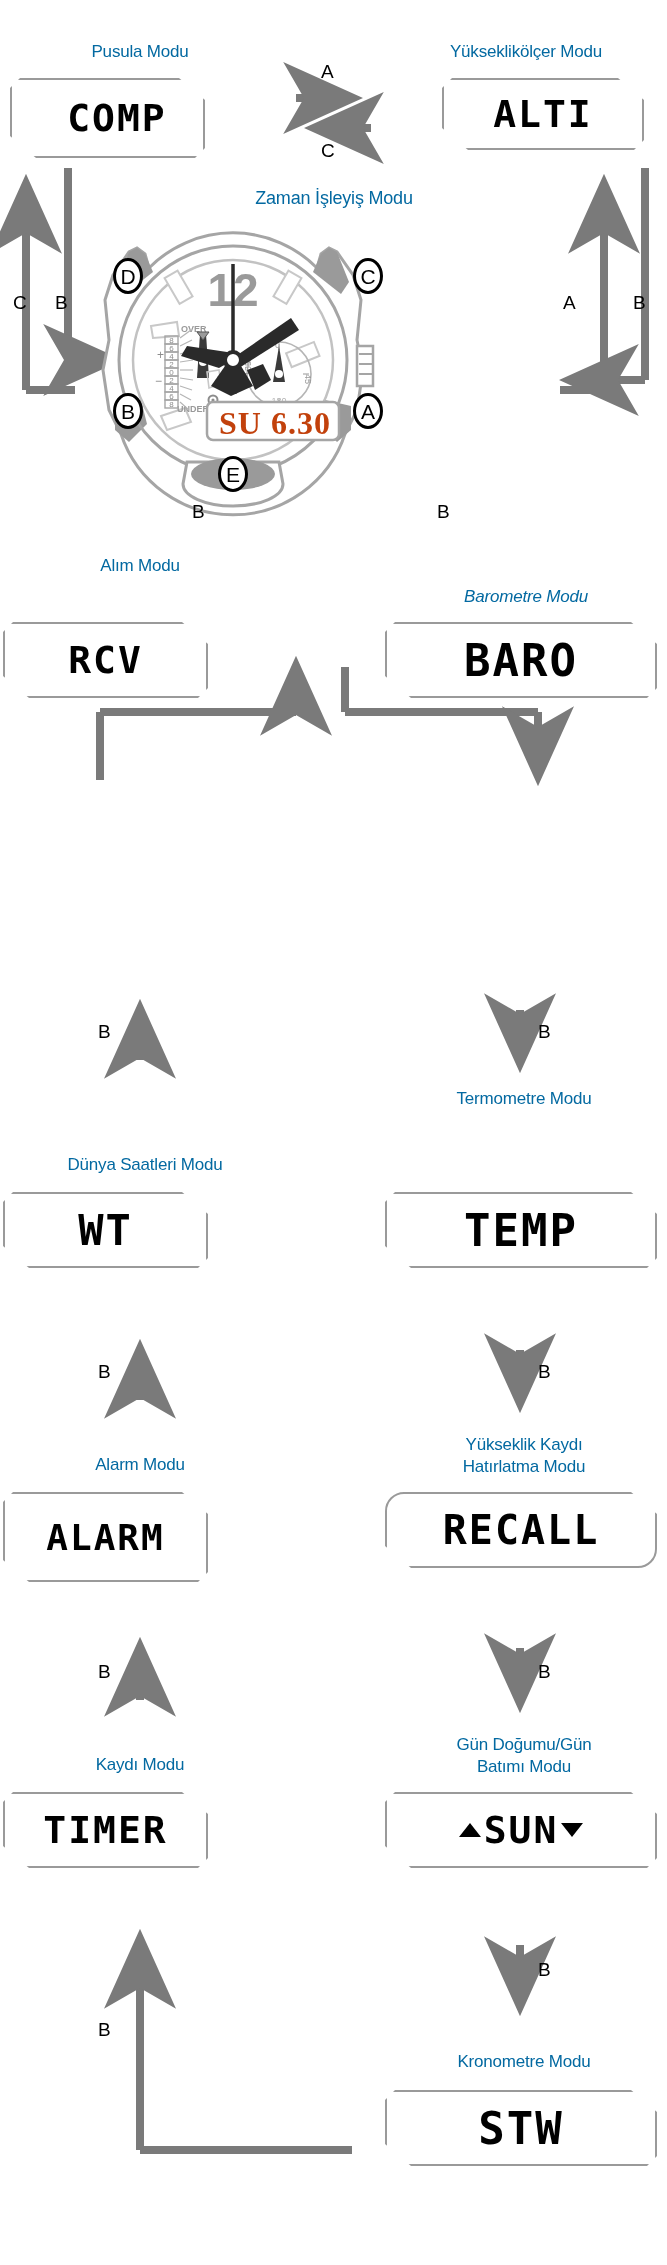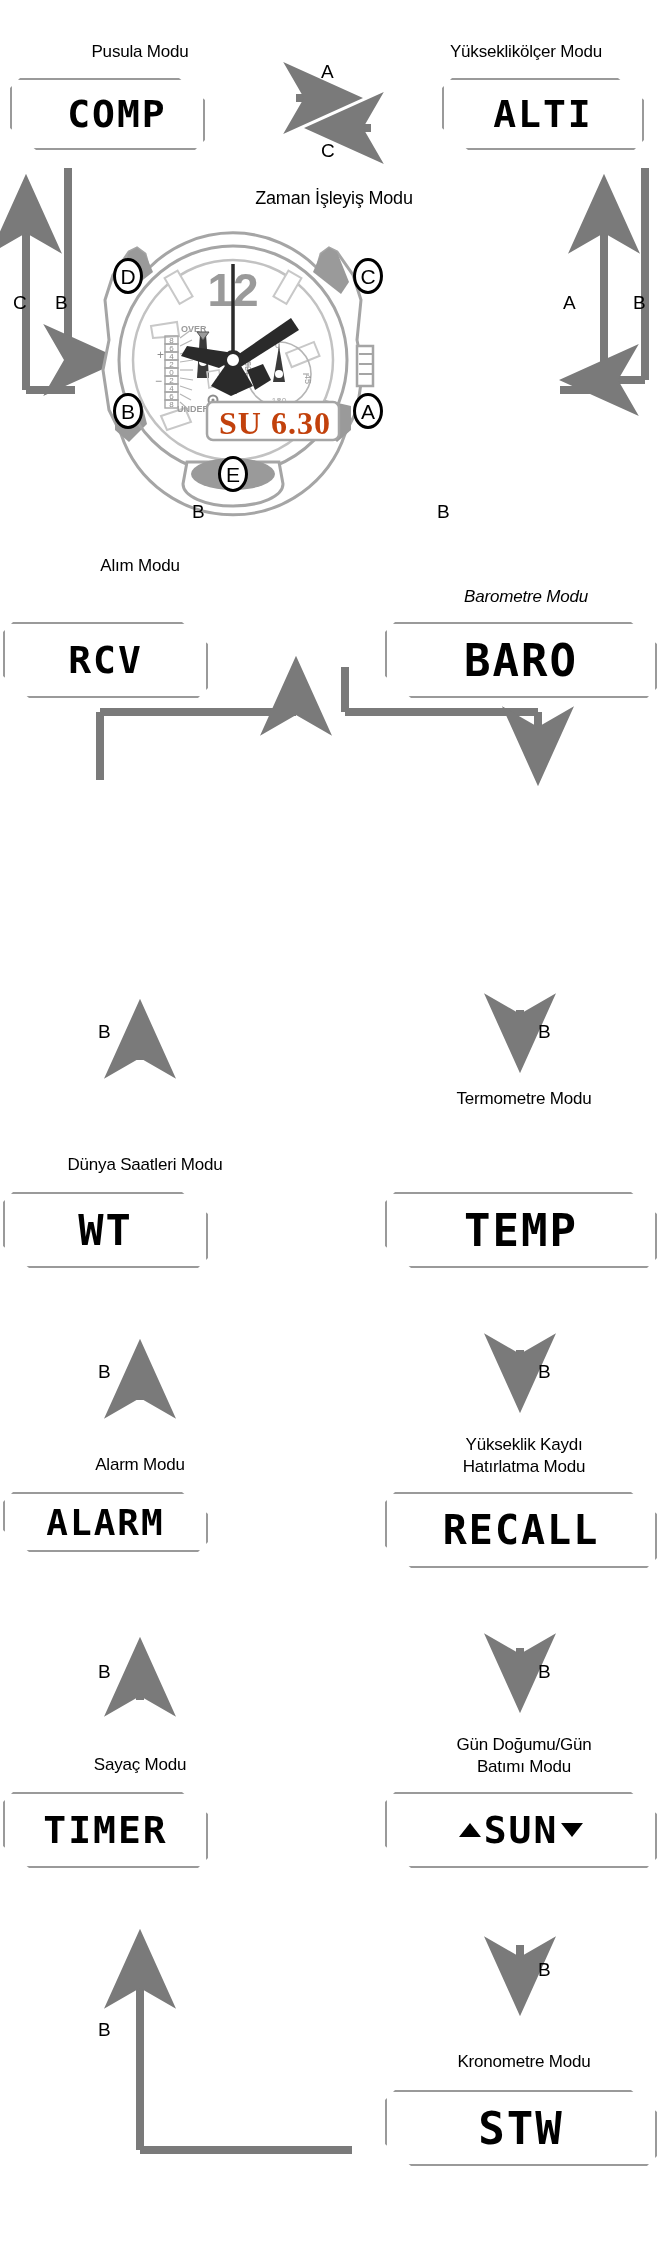--- a/index.html
+++ b/index.html
@@ -1,19 +1,19 @@
 <!DOCTYPE html>
 <html><head>
 <meta charset="utf-8">
 <style>
   html,body{margin:0;padding:0;background:#fff;}
   body{width:667px;height:2265px;position:relative;
        font-family:"Liberation Sans", sans-serif;color:#000;}
   .lbl{position:absolute;font-size:17px;line-height:20px;text-align:center;
-       font-weight:400;letter-spacing:-0.2px;color:#000000;}
+       font-weight:400;letter-spacing:-0.2px;color:#0369a1;}
   .btnlbl{position:absolute;font-size:19px;line-height:19px;color:#000;
           font-family:"Liberation Sans", sans-serif;}
   
   .box{position:absolute;box-sizing:border-box;background:#fff;
        border:2px solid #9a9a9a;
        clip-path:polygon(0 10px,10px 0,calc(100% - 26px) 0,100% 22px,100% calc(100% - 10px),
                          calc(100% - 10px) 100%,26px 100%,0 calc(100% - 22px));
        display:flex;align-items:center;justify-content:center;overflow:hidden;}
   .box .inner{position:absolute;inset:2px;background:#fff;
        clip-path:polygon(0 9px,9px 0,calc(100% - 25px) 0,100% 21px,100% calc(100% - 9px),
@@ -73,21 +73,21 @@
     <line x1="520" y1="1648" x2="520" y2="1702" marker-end="url(#mk)"></line>
 
     <line x1="140" y1="2150" x2="140" y2="1940" marker-end="url(#mk)"></line>
     <line x1="140" y1="2150" x2="352" y2="2150"></line>
 
     <line x1="520" y1="1945" x2="520" y2="2005" marker-end="url(#mk)"></line>
   </g>
 </svg>
 
 <div class="lbl" style="left:10px;top:42px;width:260px;">Pusula Modu</div>
-<div class="box" style="left:10px;top:78px;width:195px;height:72px;padding-left:19px;">
+<div class="box" style="left:10px;top:78px;width:195px;height:80px;padding-left:19px;">
   <div class="inner"></div>
   <span class="lcd" style="font-size:38px;">COMP</span>
 </div>
 
 <div class="lbl" style="left:395px;top:42px;width:262px;">Yükseklikölçer Modu</div>
 <div class="box" style="left:442px;top:78px;width:202px;height:72px;">
   <div class="inner"></div>
   <span class="lcd" style="font-size:38px;">ALTI</span>
 </div>
 
@@ -254,36 +254,36 @@
 <div class="lbl" style="left:390px;top:1089px;width:268px;">Termometre Modu</div>
 <div class="box" style="left:385px;top:1192px;width:272px;height:76px;">
   <div class="inner"></div>
   <span class="lcd" style="font-size:44px;">TEMP</span>
 </div>
 
 <div class="btnlbl" style="left:98px;top:1362px;">B</div>
 <div class="btnlbl" style="left:538px;top:1362px;">B</div>
 
 <div class="lbl" style="left:10px;top:1455px;width:260px;">Alarm Modu</div>
-<div class="box" style="left:3px;top:1492px;width:205px;height:60px;">
+<div class="box" style="left:3px;top:1492px;width:205px;height:90px;">
   <div class="inner"></div>
   <span class="lcd" style="font-size:36px;">ALARM</span>
 </div>
 
 <div class="lbl" style="left:390px;top:1435px;width:268px;">Yükseklik Kaydı</div>
 <div class="lbl" style="left:390px;top:1457px;width:268px;">Hatırlatma Modu</div>
-<div class="box" style="left:385px;top:1492px;width:272px;height:76px;">
+<div class="box" style="left:385px;top:1492px;width:272px;height:76px;border-radius:19px;">
   <div class="inner"></div>
   <span class="lcd" style="font-size:40px;">RECALL</span>
 </div>
 
 <div class="btnlbl" style="left:98px;top:1662px;">B</div>
 <div class="btnlbl" style="left:538px;top:1662px;">B</div>
 
-<div class="lbl" style="left:10px;top:1755px;width:260px;">Sayaç Modu</div>
+<div class="lbl" style="left:10px;top:1755px;width:260px;">Kaydı Modu</div>
 <div class="box" style="left:3px;top:1792px;width:205px;height:76px;">
   <div class="inner"></div>
   <span class="lcd" style="font-size:38px;">TIMER</span>
 </div>
 
 <div class="lbl" style="left:390px;top:1735px;width:268px;">Gün Doğumu/Gün</div>
 <div class="lbl" style="left:390px;top:1757px;width:268px;">Batımı Modu</div>
 <div class="box" style="left:385px;top:1792px;width:272px;height:76px;">
   <div class="inner"></div>
   <span class="lcd" style="font-size:38px;display:flex;align-items:center;gap:1px;">

